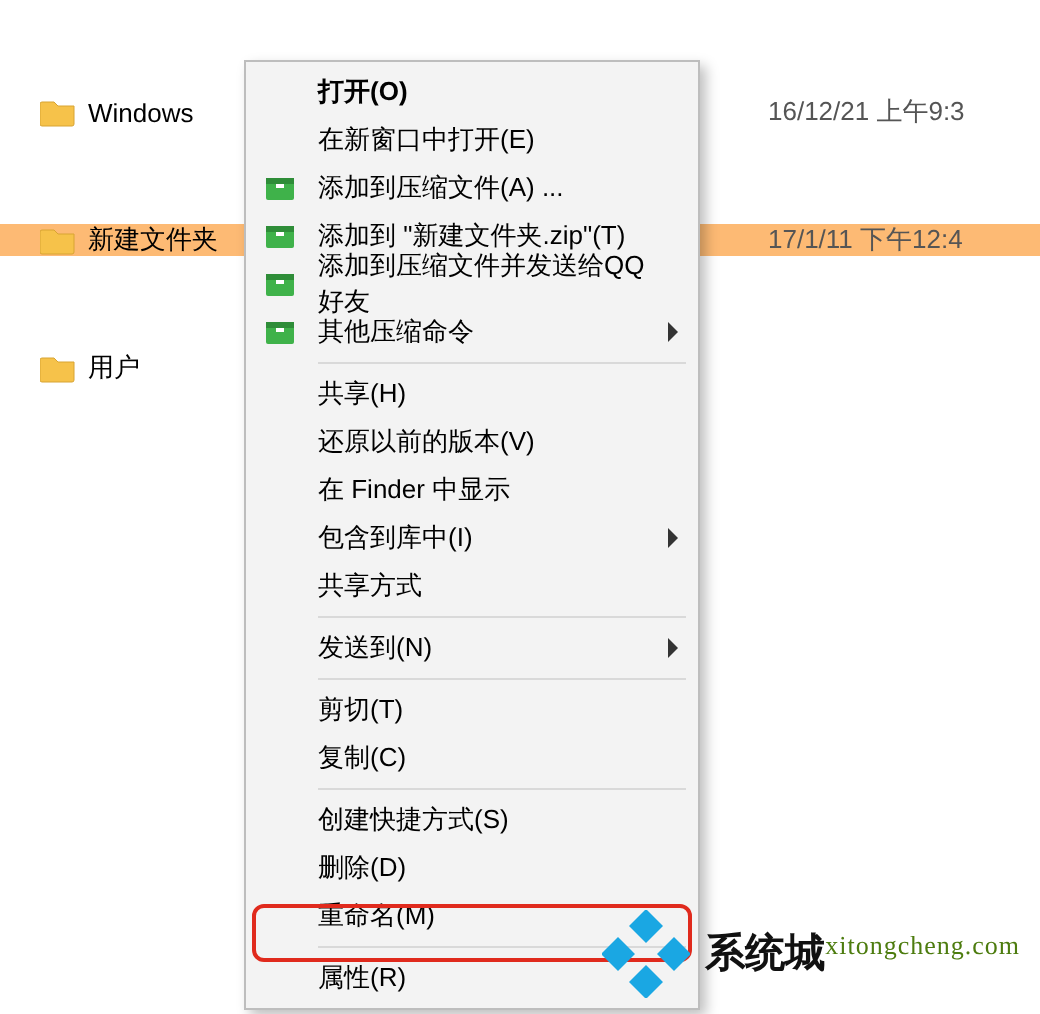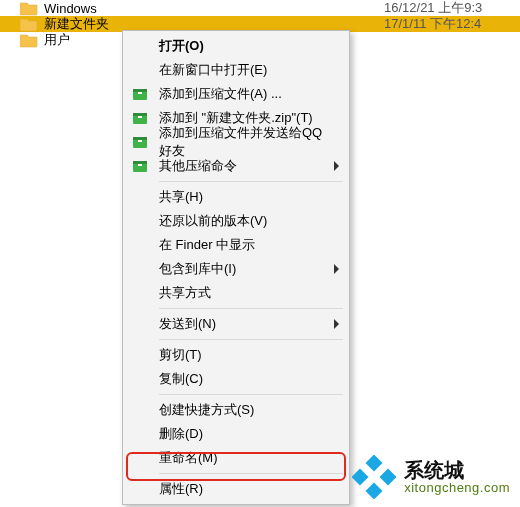--- a/index.html
+++ b/index.html
@@ -13,22 +13,23 @@
     position: relative;
     color: #000;
   }
   .file-list { width: 100%; }
   .file-row {
     display: flex;
     align-items: center;
     height: 16px;
     padding-left: 20px;
     white-space: nowrap;
-  }
-  .file-row.selected { background: #eab308; }
+    margin-top: 48px;
+  }
+  .file-row.selected { background: #fdba74; }
   .folder-icon {
     width: 18px; height: 16px; margin-right: 6px;
     display: inline-flex; align-items: center; justify-content: center;
   }
   .folder-icon svg { width: 18px; height: 16px; }
   .file-name { flex: 0 0 auto; width: 340px; }
   .file-date { flex: 0 0 auto; color: #555; font-size: 13px; }
   .context-menu {
     position: absolute;
     left: 122px;
@@ -73,21 +74,21 @@
   }
   .watermark {
     position: absolute;
     right: 10px;
     bottom: 8px;
     display: flex;
     align-items: center;
     gap: 8px;
   }
   .wm-logo { width: 44px; height: 44px; position: relative; }
-  .wm-txt { display: flex; flex-direction: column; line-height: 1.1; }
+  .wm-txt { display: flex; flex-direction: row; line-height: 1.1; font-family: Liberation Serif, serif; }
   .wm-txt .brand { font-size: 20px; font-weight: 700; color: #111; }
   .wm-txt .site  { font-size: 13px; color: #4d7c0f; letter-spacing: .5px; }
 </style>
 </head>
 <body>
 
 <div class="file-list">
   <div class="file-row">
     <span class="folder-icon">
       <svg viewBox="0 0 18 16">

